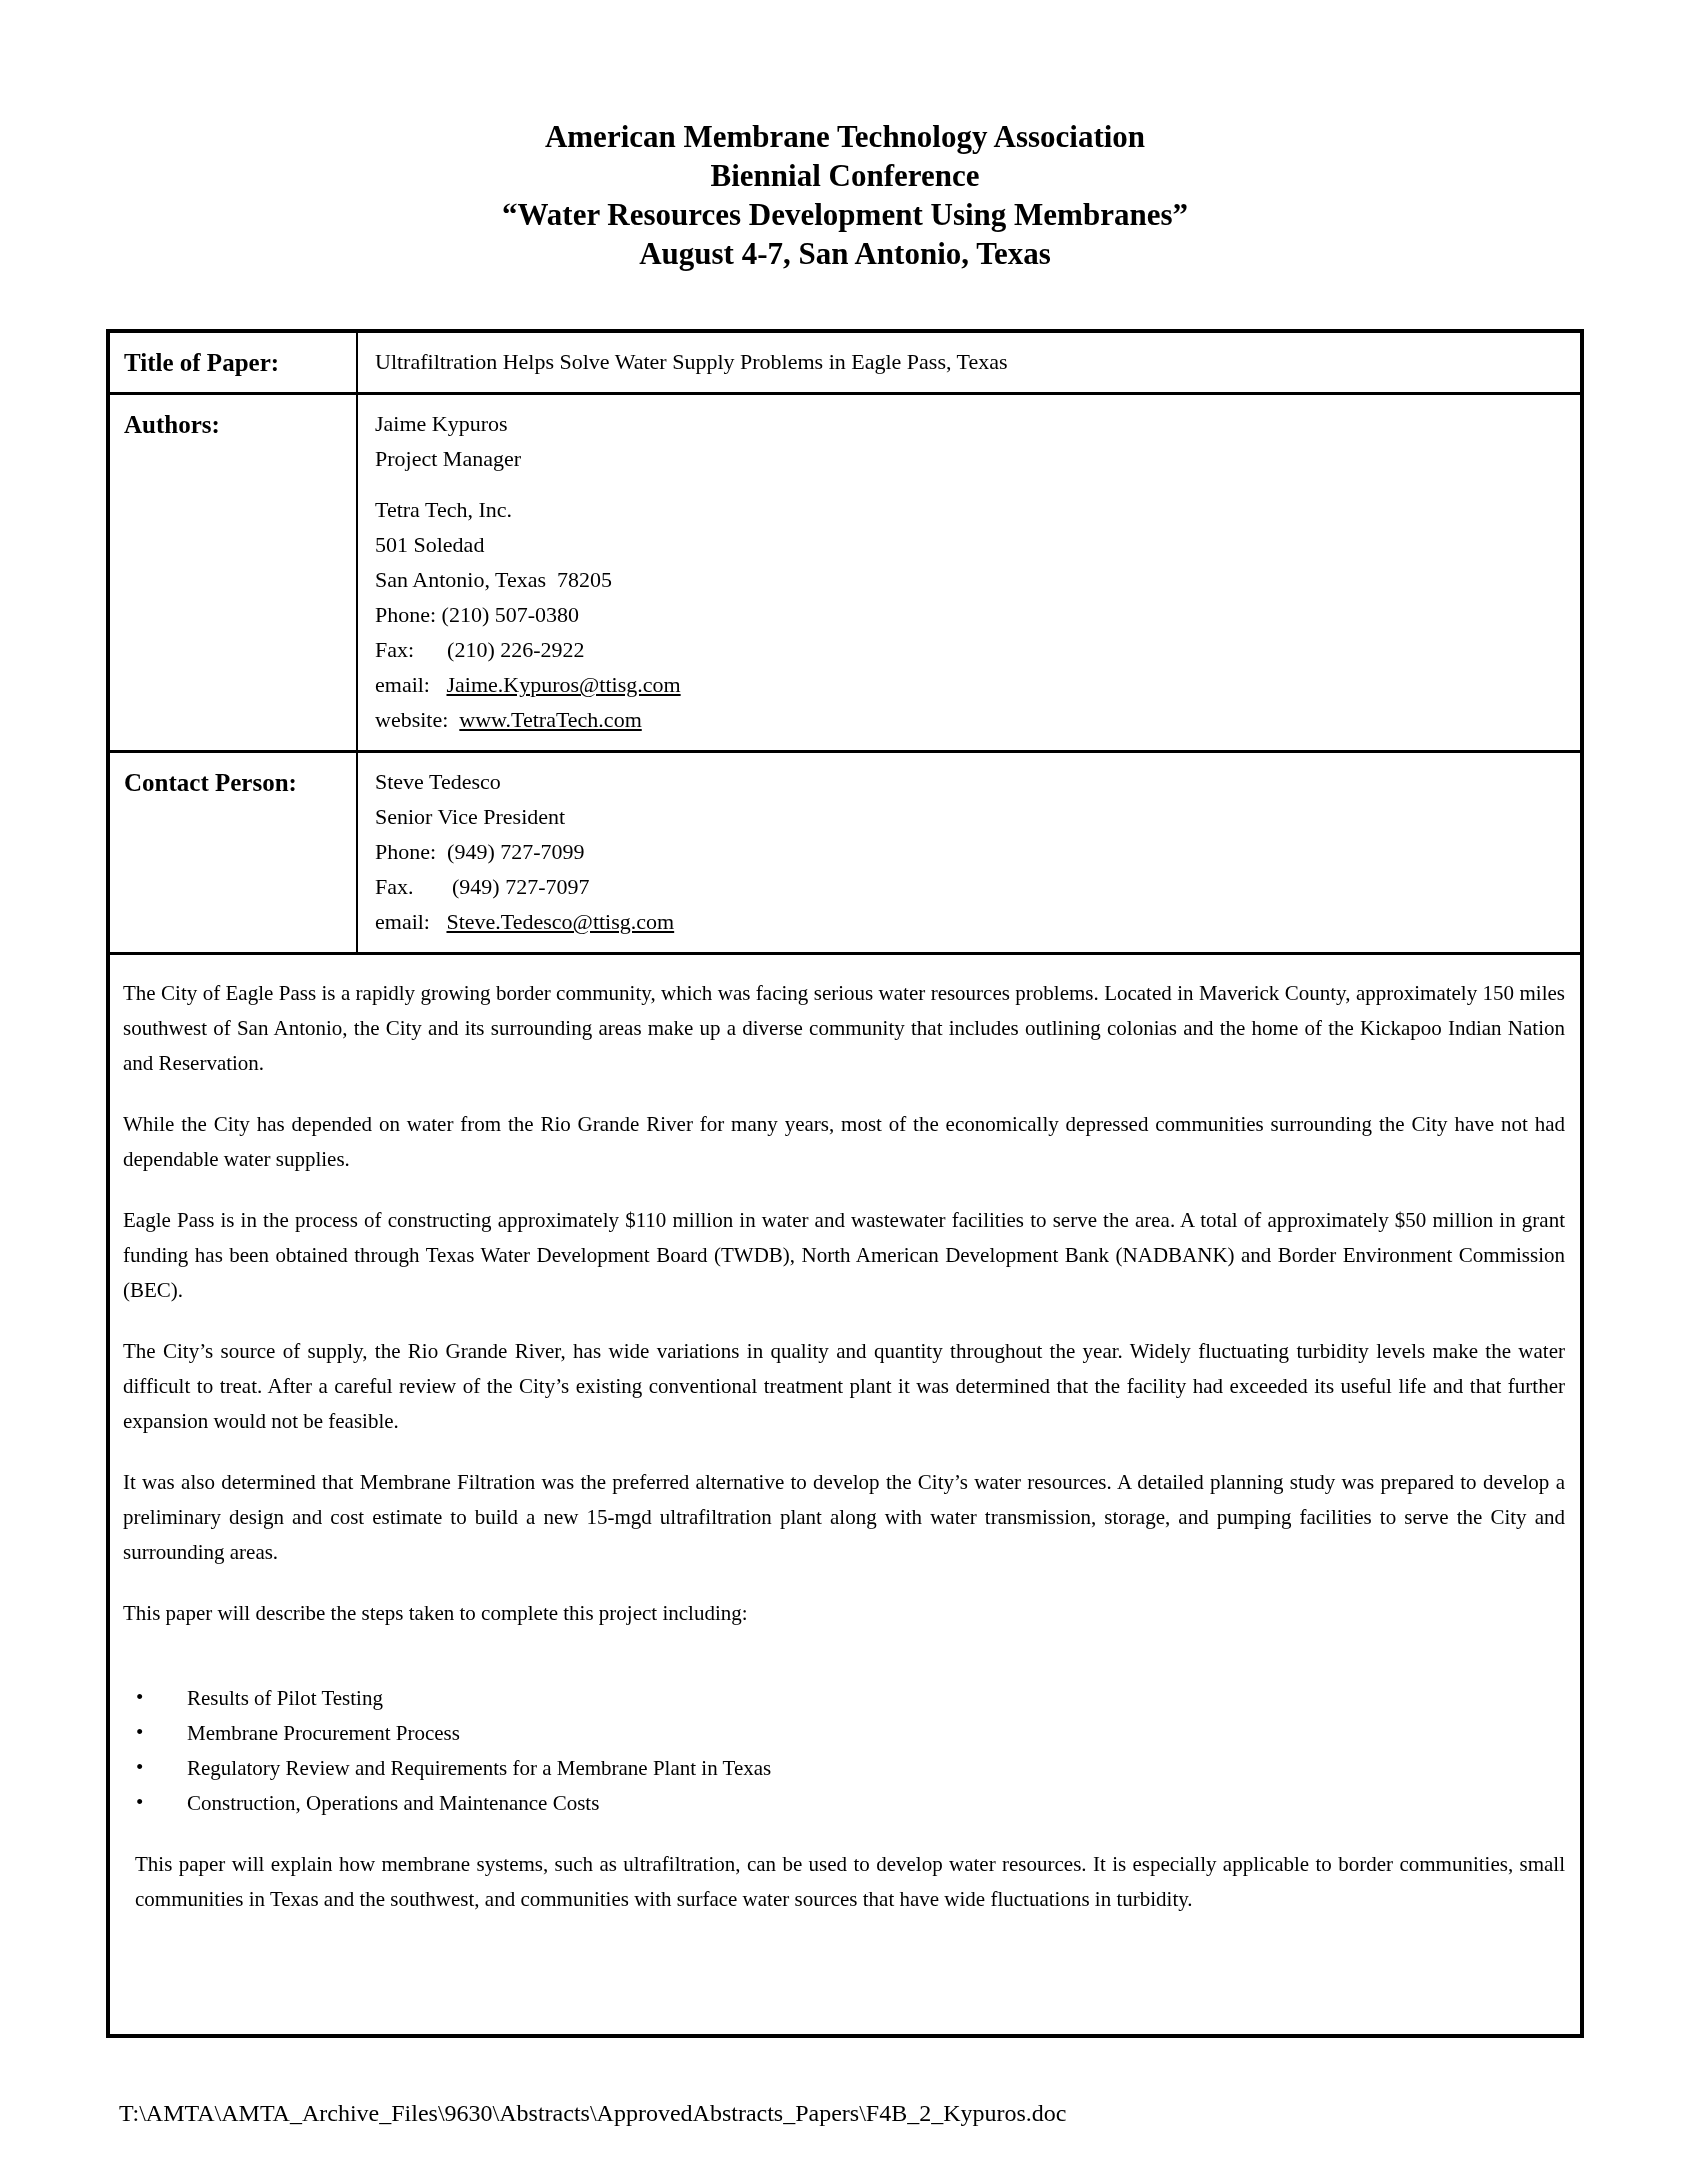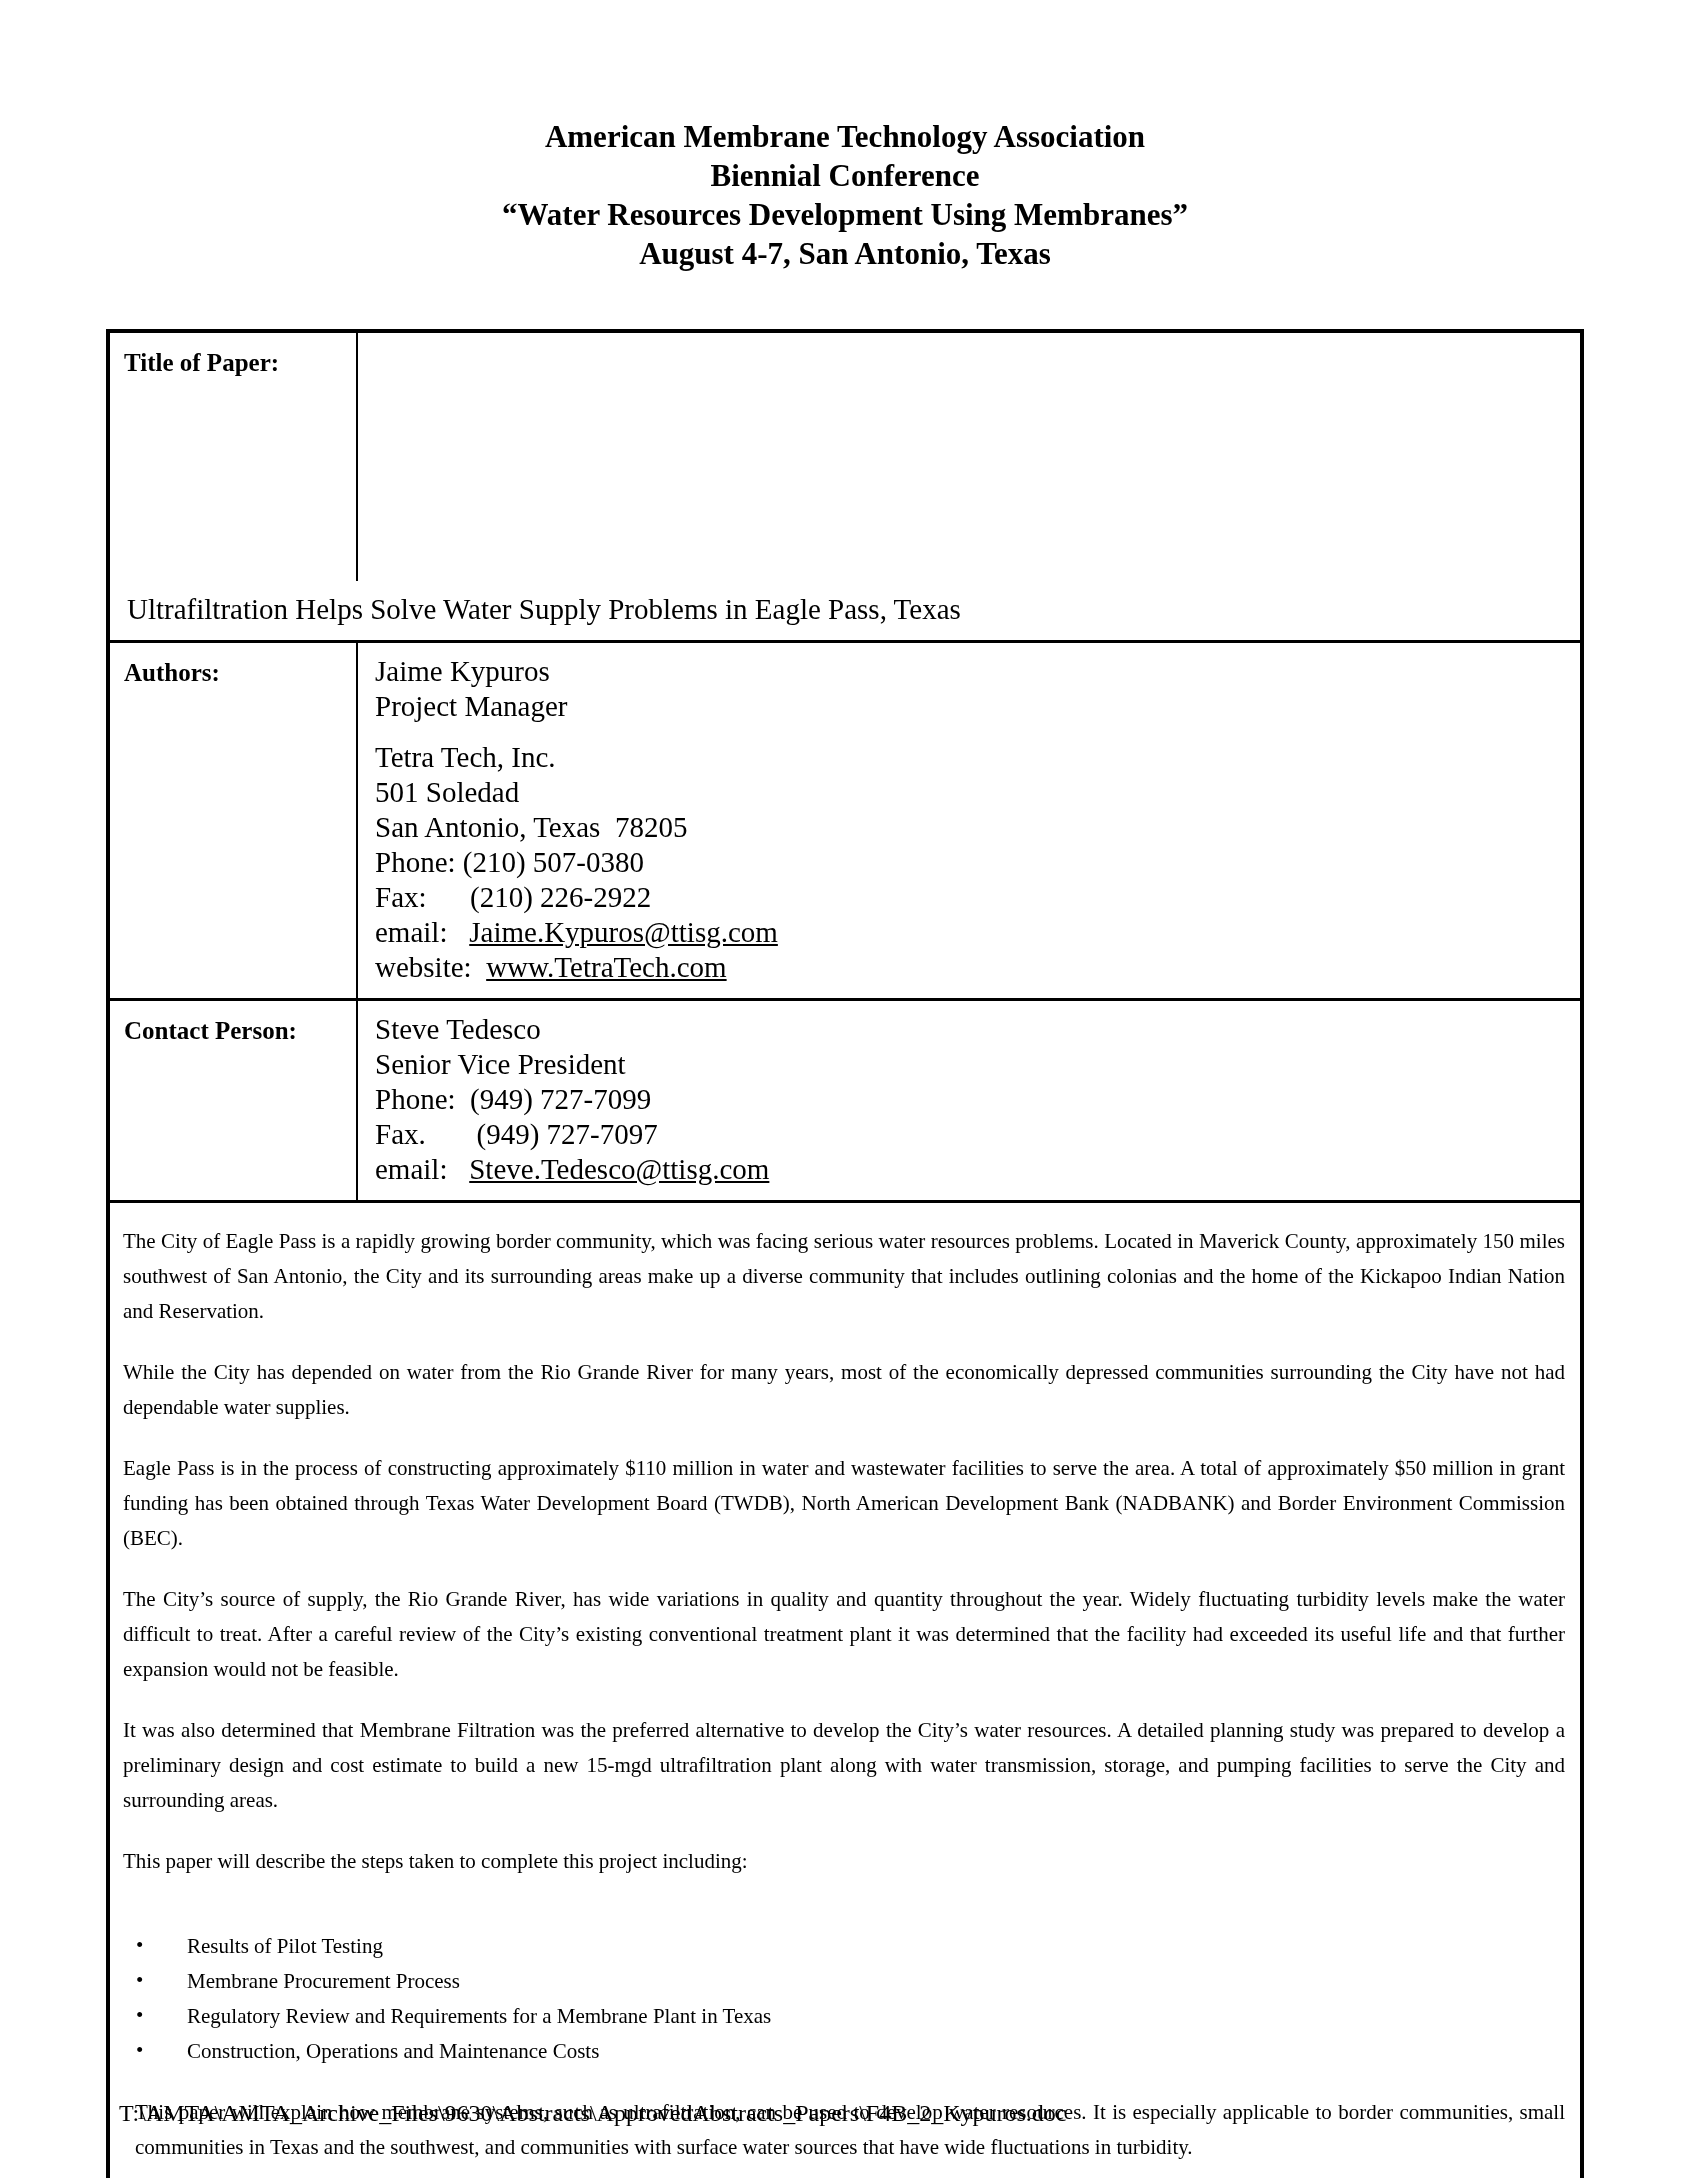--- a/index.html
+++ b/index.html
@@ -16,24 +16,24 @@
   .doc-table { margin-top:56px; border:4px solid #000; }
   .trow { display:flex; }
   .trow.bordered { border-top:3px solid #000; }
   .tlabel {
     flex:0 0 248px; width:248px; box-sizing:border-box;
     border-right:2px solid #000;
     font-weight:bold; font-size:25px; line-height:30px;
     padding:15px 10px 10px 14px;
   }
   .tvalue {
-    flex:1; font-size:29px; line-height:35px;
+    flex:1; font-size:22px; line-height:35px;
     padding:11px 20px 13px 17px;
   }
-  .title-row { min-height:57px;flex-direction:column; }
+  .title-row { min-height:57px; }
   .cell-line { white-space:pre-wrap; }
   .spacer-line { height:16px; }
   .doc-link { color:#000000; text-decoration:underline; cursor:pointer; }
   .abstract {
     flex:1; box-sizing:border-box;
     min-height:1079px;
     font-size:21px; line-height:35px;
     padding:21px 15px 16px 13px;
   }
   .abstract p { margin:0 0 26px 0; text-align:justify; }

